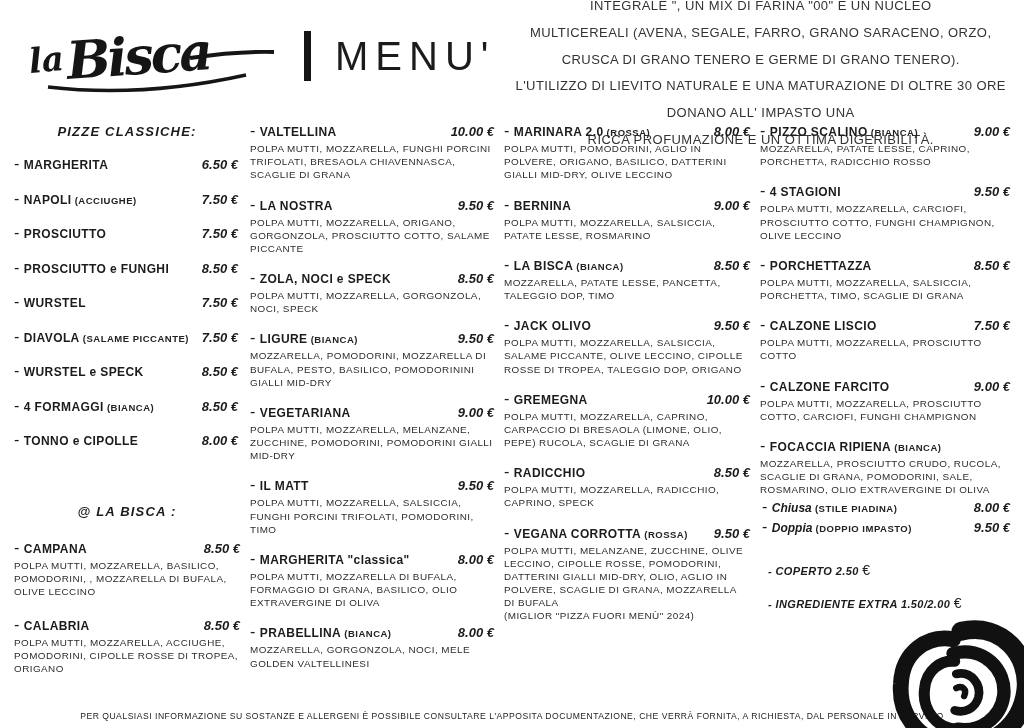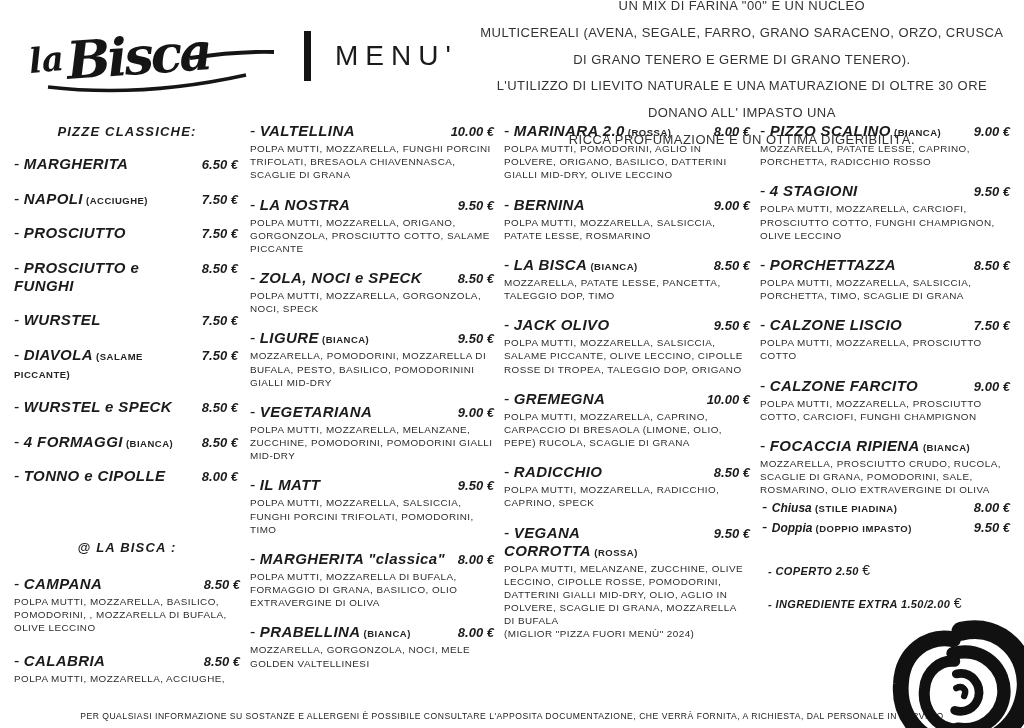--- a/index.html
+++ b/index.html
@@ -4,33 +4,33 @@
 <style>
   html,body{margin:0;padding:0;}
   body{
     width:1024px;height:728px;background:#ffffff;color:#1b1b1b;
     font-family:"Liberation Sans",sans-serif;overflow:hidden;position:relative;
   }
   
   .header{display:flex;align-items:center;padding:6px 12px 0 22px;height:112px;box-sizing:border-box;}
   .logo{flex:0 0 auto;}
   .menu-divider{width:7px;height:50px;background:#141414;margin:0 24px 6px 16px;flex:0 0 auto;}
-  .menu-title{font-size:28px;letter-spacing:7px;font-weight:400;margin-bottom:6px;flex:0 0 auto;}
+  .menu-title{font-size:40px;letter-spacing:7px;font-weight:400;margin-bottom:6px;flex:0 0 auto;}
   .intro{flex:1;text-align:center;font-size:13px;letter-spacing:.45px;line-height:2.05;color:#333;padding:0 4px 0 18px;margin-top:2px;}
   
   .columns{
     display:grid;grid-template-columns:226px 244px 246px 250px;column-gap:10px;
     padding:10px 10px 0 14px;height:566px;overflow:hidden;box-sizing:content-box;
   }
   .col-header{text-align:center;font-style:italic;font-weight:700;font-size:13px;letter-spacing:1.2px;margin:2px 0 16px;}
   [data-name="menu-column-1"] .col-header:not(:first-child){margin-top:55px;margin-bottom:20px;}
   .simple-item{display:flex;justify-content:space-between;align-items:baseline;margin:0 2px 16.5px 0;}
   .name-wrap{display:inline;}
   .dash{font-weight:400;}
-  .item-name{font-style:italic;font-weight:700;font-size:15px;letter-spacing:.4px;}
+  .item-name{font-weight:700;font-size:12px;letter-spacing:.4px;}
   .item-note{font-size:9.5px;letter-spacing:.5px;color:#222;font-weight:bold;}
   .item-price{font-style:italic;font-weight:700;font-size:13px;white-space:nowrap;padding-left:6px;text-align:center;}
   .detailed-item{margin-bottom:14px;}
   [data-name="menu-column-1"] .detailed-item{margin-bottom:17px;}
   .detailed-item .head{display:flex;justify-content:space-between;align-items:baseline;margin-bottom:2px;}
   .item-desc{font-size:9.9px;letter-spacing:.45px;line-height:1.33;color:#2c2c2c;white-space:pre-line;}
   .sub-row{display:flex;justify-content:space-between;align-items:baseline;margin:2px 0 1px 2px;}
   .sub-name{font-style:italic;font-weight:700;font-size:12px;}
   .extras{margin-top:26px;padding-left:8px;}
   .extra-row{font-style:italic;font-weight:600;font-size:11px;letter-spacing:.4px;margin-bottom:17px;}

